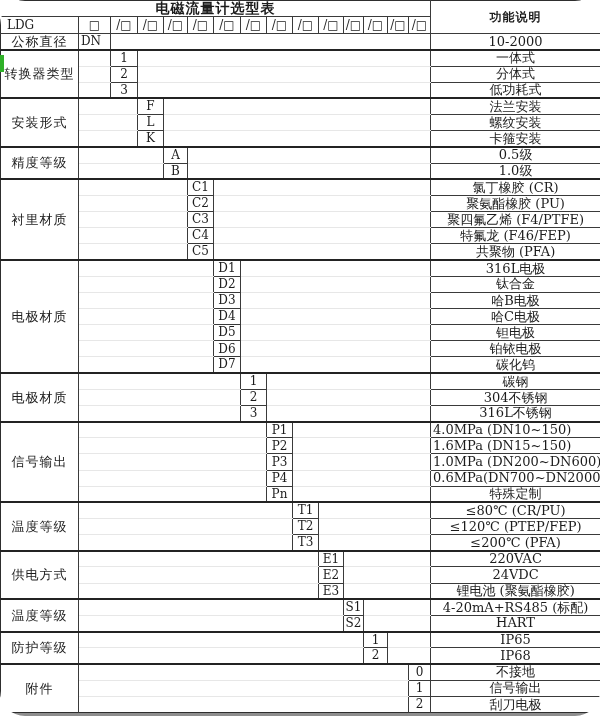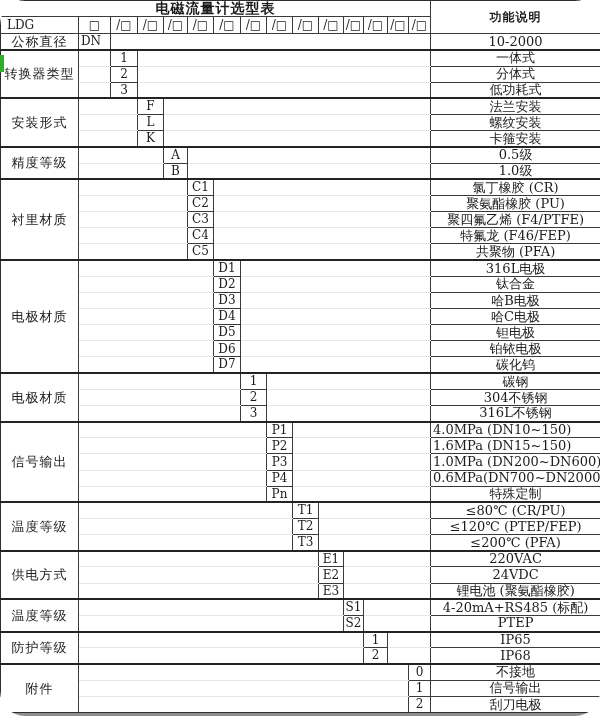--- a/index.html
+++ b/index.html
@@ -306,21 +306,21 @@
         <td class="lbl br bbg" rowspan="2">温度等级</td>
         <td class="br bbf" colspan="10"></td>
         <td class="code br bb">S1</td>
         <td class="br bbf" colspan="3"></td>
         <td class="desc bb">4-20mA+RS485 (标配)</td>
       </tr>
       <tr style="height:16px">
         <td class="br bbg" colspan="10"></td>
         <td class="code br bbg">S2</td>
         <td class="br bbg" colspan="3"></td>
-        <td class="desc bbg">PTEP</td>
+        <td class="desc bbg">HART</td>
       </tr>
 
       <tr style="height:16px">
         <td class="lbl br bbg" rowspan="2">防护等级</td>
         <td class="br bbf" colspan="11"></td>
         <td class="code br bb">1</td>
         <td class="br bbf" colspan="2"></td>
         <td class="desc bb">IP65</td>
       </tr>
       <tr style="height:16px">

